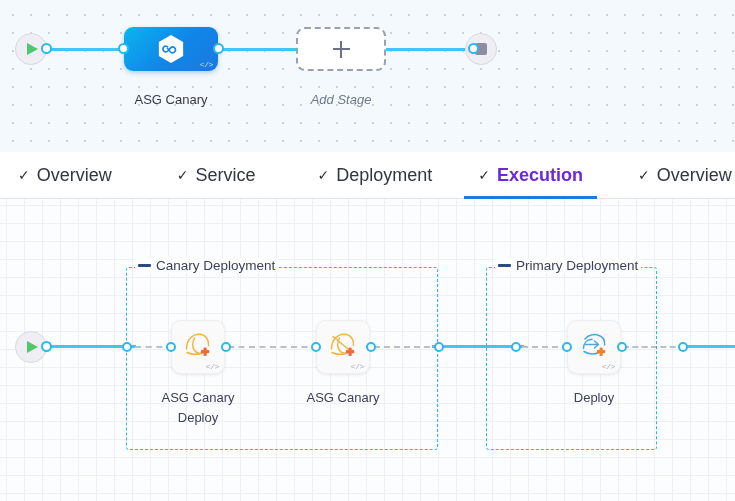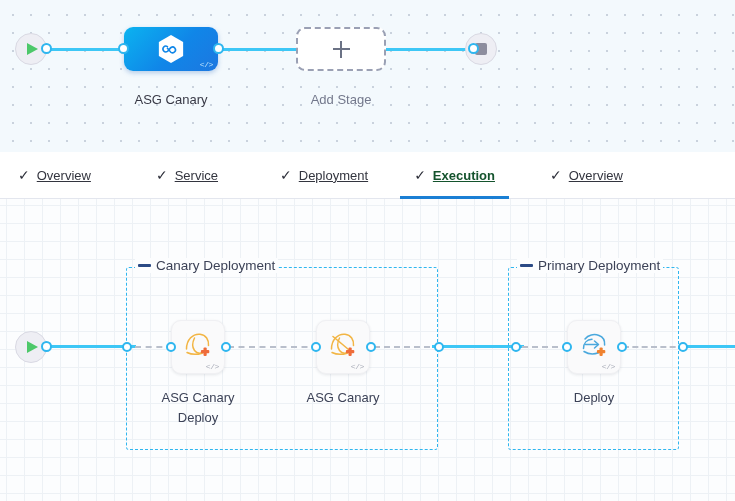--- a/index.html
+++ b/index.html
@@ -88,22 +88,22 @@
   .tabbar {
     position: absolute; left: 0; top: 152px; width: 735px; height: 47px;
     background: #ffffff; border-bottom: 1px solid #e3e6ee;
     display: flex; align-items: center;
   }
   .tab {
     position: relative; height: 47px; display: flex; align-items: center;
     gap: 7px; padding: 0 0 0 0; cursor: pointer;
   }
   .tab .check { font-size: 14px; color: #2b2d38; line-height: 1; }
-  .tab .tlabel { font-size: 13px; color: #33353f; text-decoration: underline; }
-  .tab.active .tlabel { font-weight: bold; color: #14532d; }
+  .tab .tlabel { font-size: 18px; color: #33353f; }
+  .tab.active .tlabel { font-weight: bold; color: #6d28d9; }
   .tab.active:after {
     content: ""; position: absolute; left: -14px; right: -14px; bottom: 0;
     height: 3px; background: #1a7fd4;
   }
 
   
   .exec-canvas {
     position: absolute; left: 0; top: 199px; width: 735px; height: 302px;
     background-color: #fcfdfe;
     background-image:
@@ -175,21 +175,21 @@
       </svg>
       <span class="code-badge">&lt;/&gt;</span>
     </div>
     <div class="port" style="left:118px; top:43px;"></div>
     <div class="port" style="left:213px; top:43px;"></div>
     <div class="node-caption" style="left:111px; top:92px; width:120px;">ASG Canary</div>
 
     <div class="add-stage-card">
       <span class="plus-g"></span>
     </div>
-    <div class="node-caption muted" style="left:281px; top:92px; width:120px;">Add Stage</div>
+    <div class="node-caption muted" style="left:281px; top:92px; width:120px;font-style:italic;">Add Stage</div>
 
     <div class="port" style="left:468px; top:43px;"></div>
     <div class="term-node" style="left:465px; top:33px;">
       <div class="stop-sq"></div>
     </div>
   </div>
 
   <div class="tabbar">
     <div class="tab" style="margin-left:18px;">
       <span class="check">✓</span>
@@ -270,21 +270,21 @@
         </g>
       </svg>
       <span class="step-code">&lt;/&gt;</span>
     </div>
     <div class="port sm" style="left:311px; top:143px;"></div>
     <div class="port sm" style="left:366px; top:143px;"></div>
     <div class="step-caption" style="left:283px; top:189px;">
       <div>ASG Canary</div>
     </div>
 
-    <div class="step-group" style="left:508px; top:68px; width:171px; height:183px;">
+    <div class="step-group" style="left:486px; top:68px; width:171px; height:183px;">
       <div class="group-head">
         <span class="group-dash"></span>
         <span class="group-title">Primary Deployment</span>
       </div>
     </div>
     <div class="port sm" style="left:511px; top:143px;"></div>
     <div class="port sm" style="left:678px; top:143px;"></div>
 
     <div class="step-card" style="left:567px; top:121px;">
       <svg class="step-icon" viewBox="0 0 34 34">

